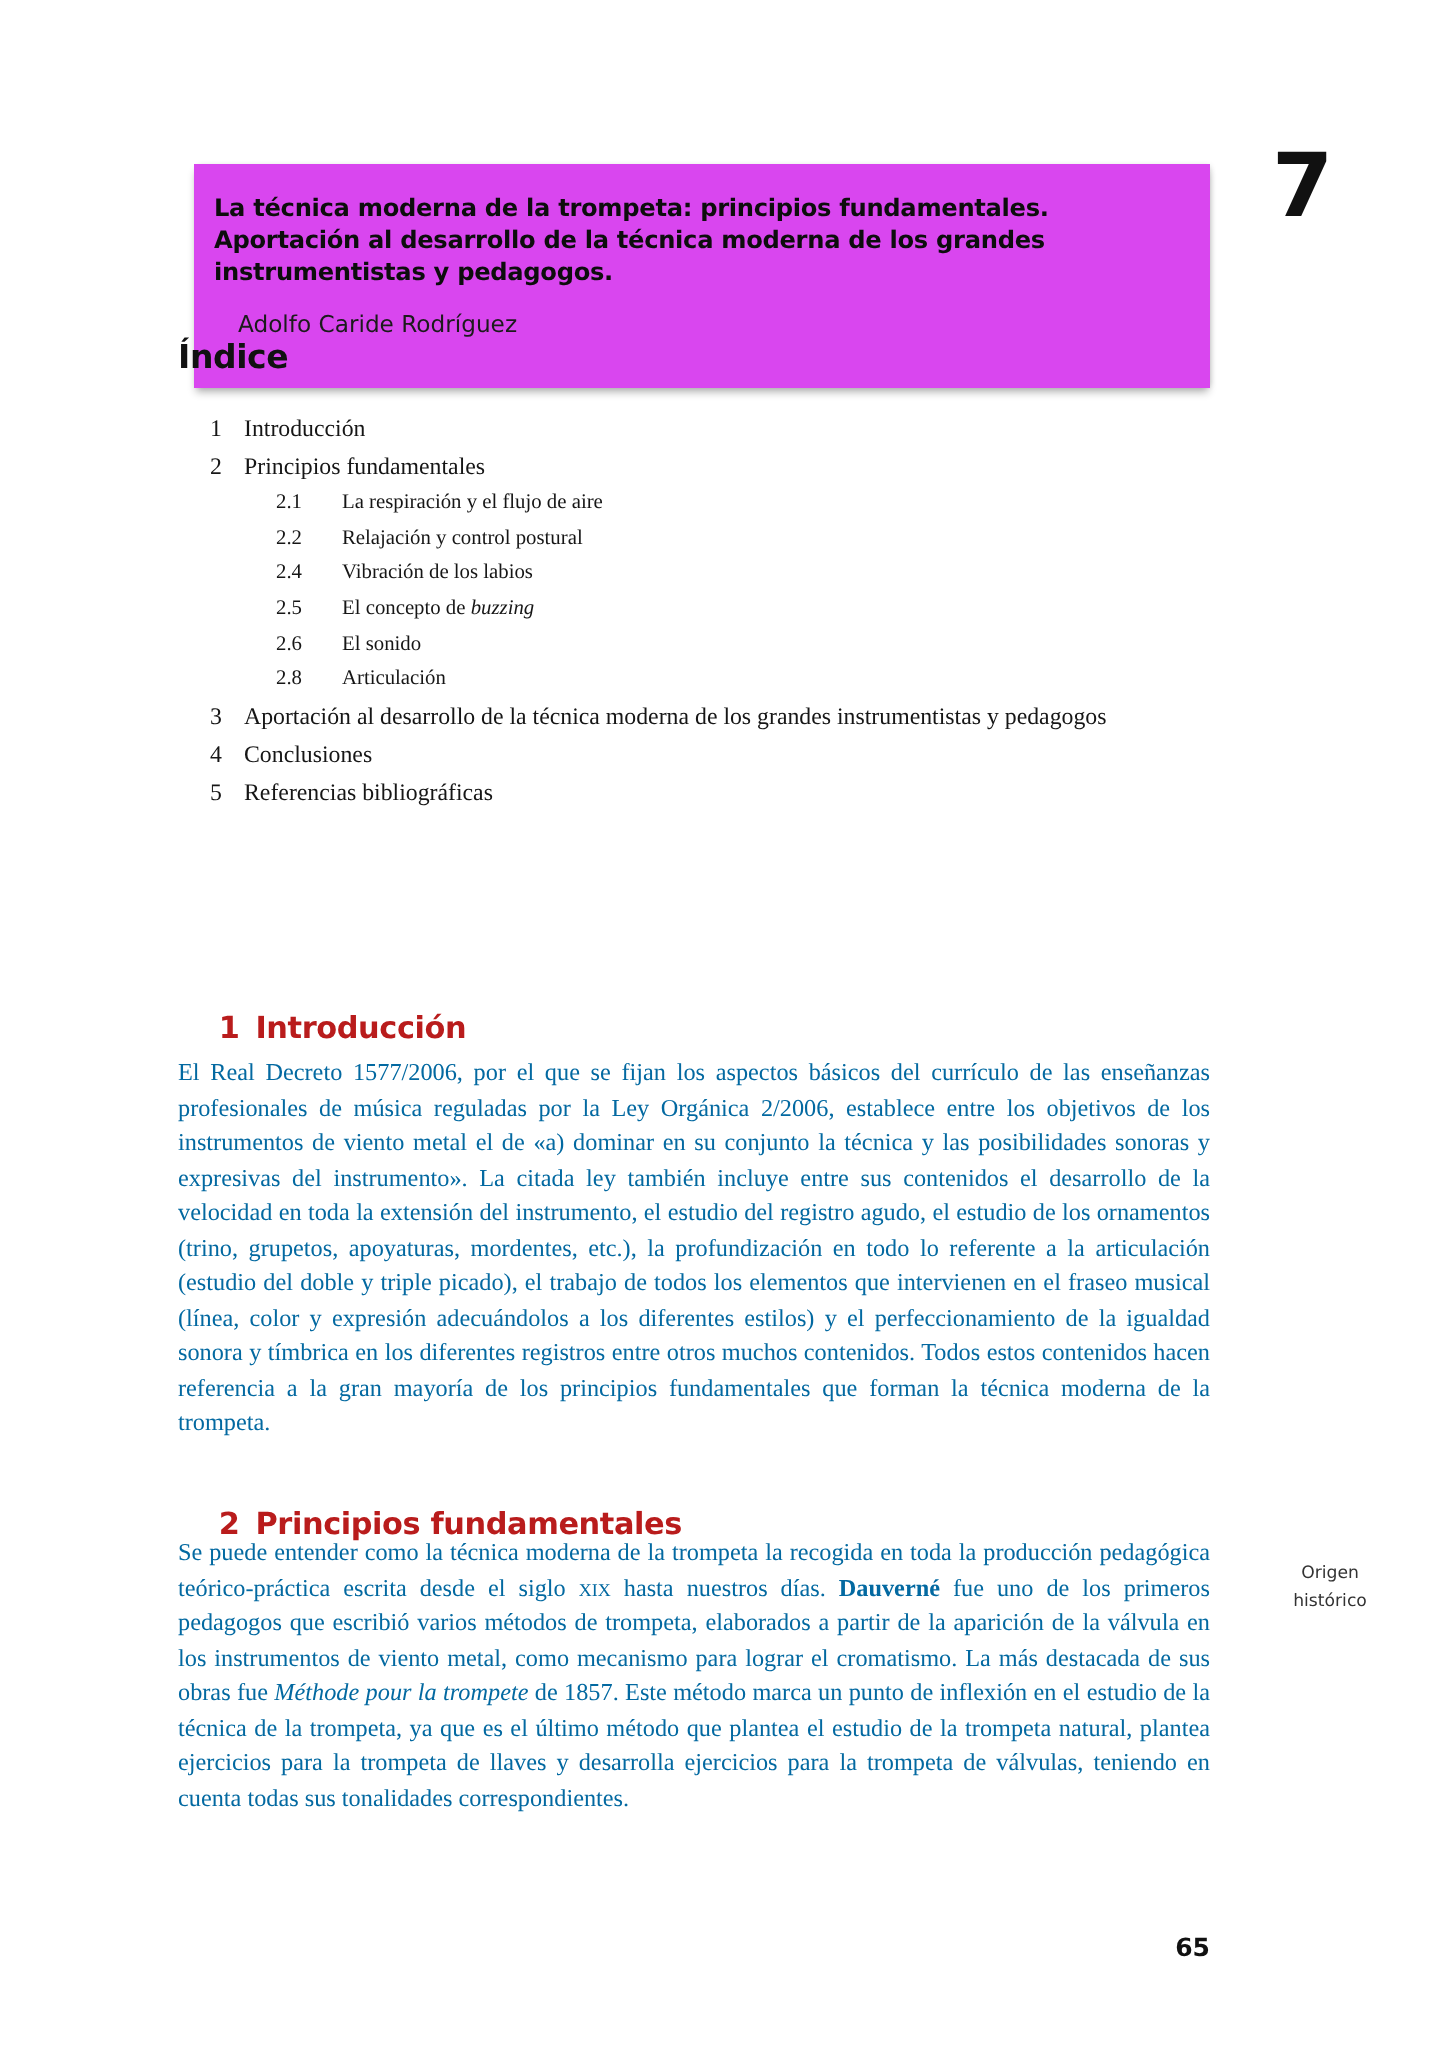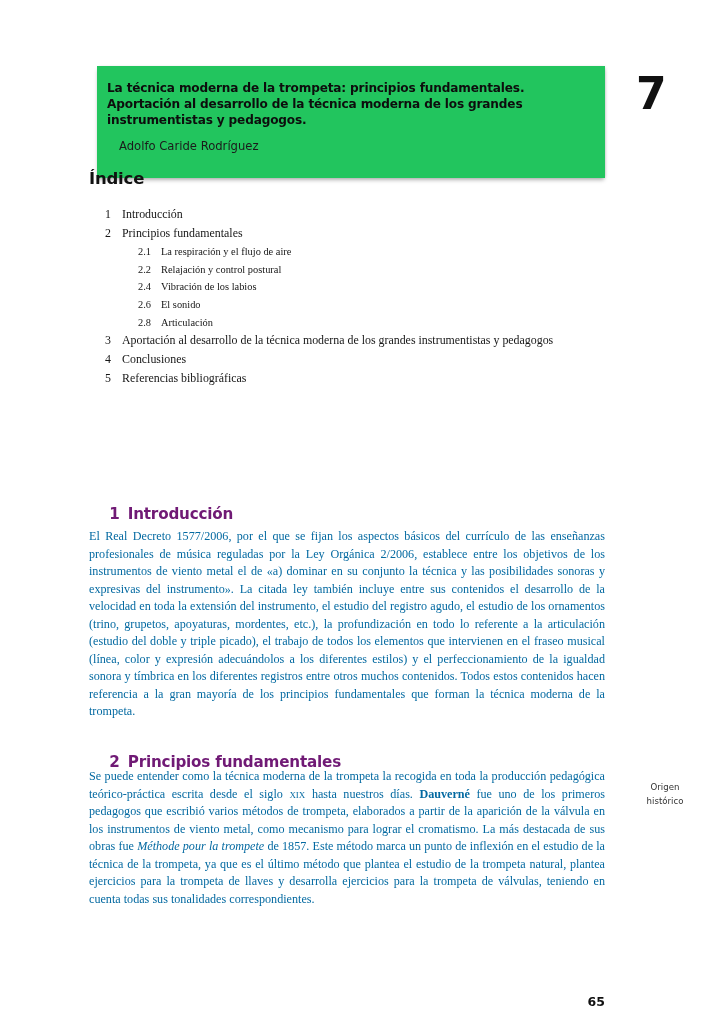--- a/index.html
+++ b/index.html
@@ -26,24 +26,24 @@
   .header-zone {
     position: absolute;
     left: 0;
     top: 66px;
     width: 724px;
     height: 92px;
   }
   .title-box {
     position: absolute;
     left: 97px;
-    top: 0;
+    top: 16px;
     width: 508px;
     min-height: 82px;
-    background: #22c55e;
+    background: #d946ef;
     box-sizing: border-box;
     padding: 14px 18px 12px 10px;
     box-shadow: 0 3px 4px -1px rgba(0,0,0,0.30),
                 1px 0 3px -1px rgba(0,0,0,0.18);
   }
   .chapter-title {
     font-family: "DejaVu Sans", "Liberation Sans", sans-serif;
     font-weight: bold;
     font-size: 12.1px;
     line-height: 1.33;
@@ -83,21 +83,21 @@
     letter-spacing: -0.2px;
   }
 
   .section-heading {
     position: absolute;
     left: 89px;
     font-family: "DejaVu Sans", "Liberation Sans", sans-serif;
     font-weight: bold;
     font-size: 15.2px;
     line-height: 1.15;
-    color: #701a75;
+    color: #b91c1c;
     letter-spacing: -0.2px;
     white-space: pre;
   }
   .section-heading .num { margin-right: 8px; }
 
   
   .toc {
     position: absolute;
     left: 89px;
     top: 205px;
@@ -111,20 +111,21 @@
   }
   .toc-row.lvl1 {
     font-size: 11.9px;
     line-height: 19.1px;
     padding-left: 16px;
   }
   .toc-row.lvl2 {
     font-size: 10.4px;
     line-height: 17.6px;
     padding-left: 49px;
+    gap: 10px;
   }
   .toc-num {
     flex: 0 0 auto;
     text-align: left;
   }
   .toc-row.lvl1 .toc-num { width: 17px; }
   .toc-row.lvl2 .toc-num { width: 23px; }
   .toc-label { flex: 1 1 auto; }
   .toc-label i { font-style: italic; }
 
@@ -167,21 +168,20 @@
   .page-number {
     position: absolute;
     left: 0;
     top: 966px;
     width: 605px;
     text-align: right;
     font-family: "DejaVu Sans", "Liberation Sans", sans-serif;
     font-weight: bold;
     font-size: 12.5px;
     color: #111111;
-    margin-top: 28px;
   }
 </style>
 </head>
 <body>
 
 <div class="page">
 
   <div class="header-zone">
     <div class="title-box">
       <div class="chapter-title">La técnica moderna de la trompeta: principios fundamentales. Aportación al desarrollo de la técnica moderna de los grandes instrumentistas y pedagogos.</div>
@@ -207,20 +207,24 @@
       </div>
       <div class="toc-row lvl2">
         <span class="toc-num">2.2</span>
         <span class="toc-label">Relajación y control postural</span>
       </div>
       <div class="toc-row lvl2">
         <span class="toc-num">2.4</span>
         <span class="toc-label">Vibración de los labios</span>
       </div>
       <div class="toc-row lvl2">
+        <span class="toc-num">2.5</span>
+        <span class="toc-label">El concepto de <i>buzzing</i></span>
+      </div>
+      <div class="toc-row lvl2">
         <span class="toc-num">2.6</span>
         <span class="toc-label">El sonido</span>
       </div>
       <div class="toc-row lvl2">
         <span class="toc-num">2.8</span>
         <span class="toc-label">Articulación</span>
       </div>
       <div class="toc-row lvl1">
         <span class="toc-num">3</span>
         <span class="toc-label">Aportación al desarrollo de la técnica moderna de los grandes instrumentistas y pedagogos</span>

